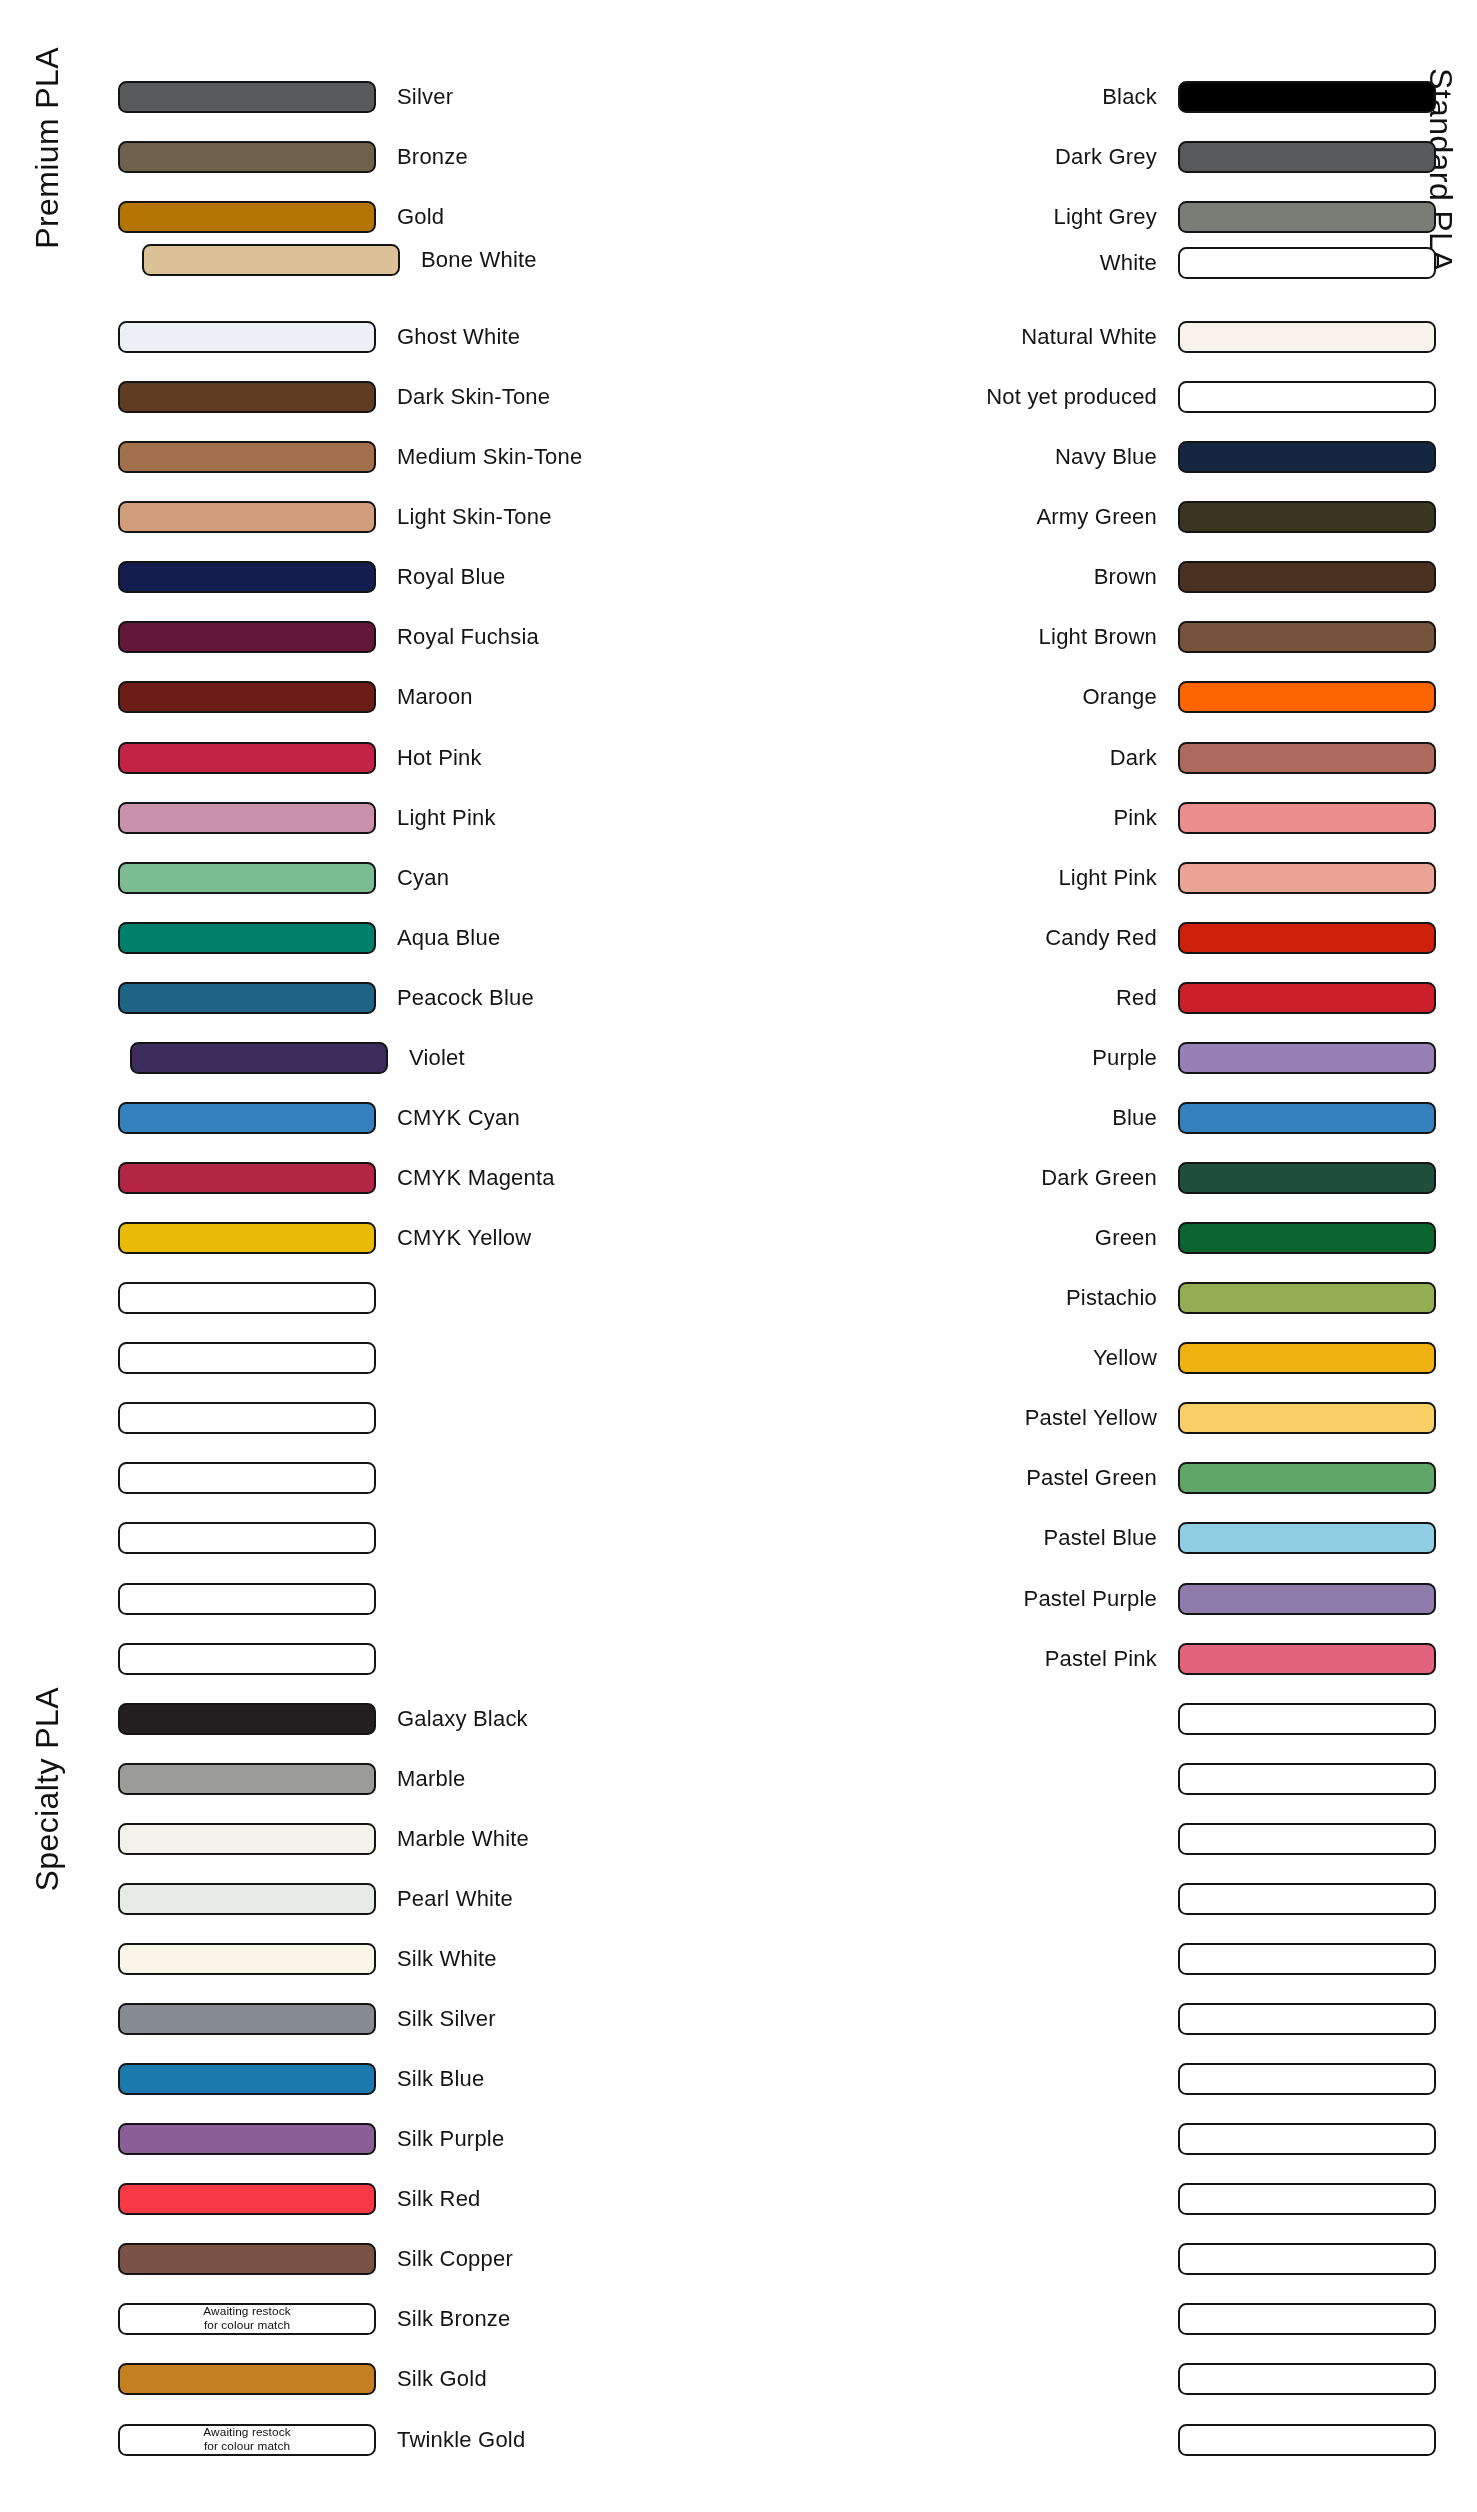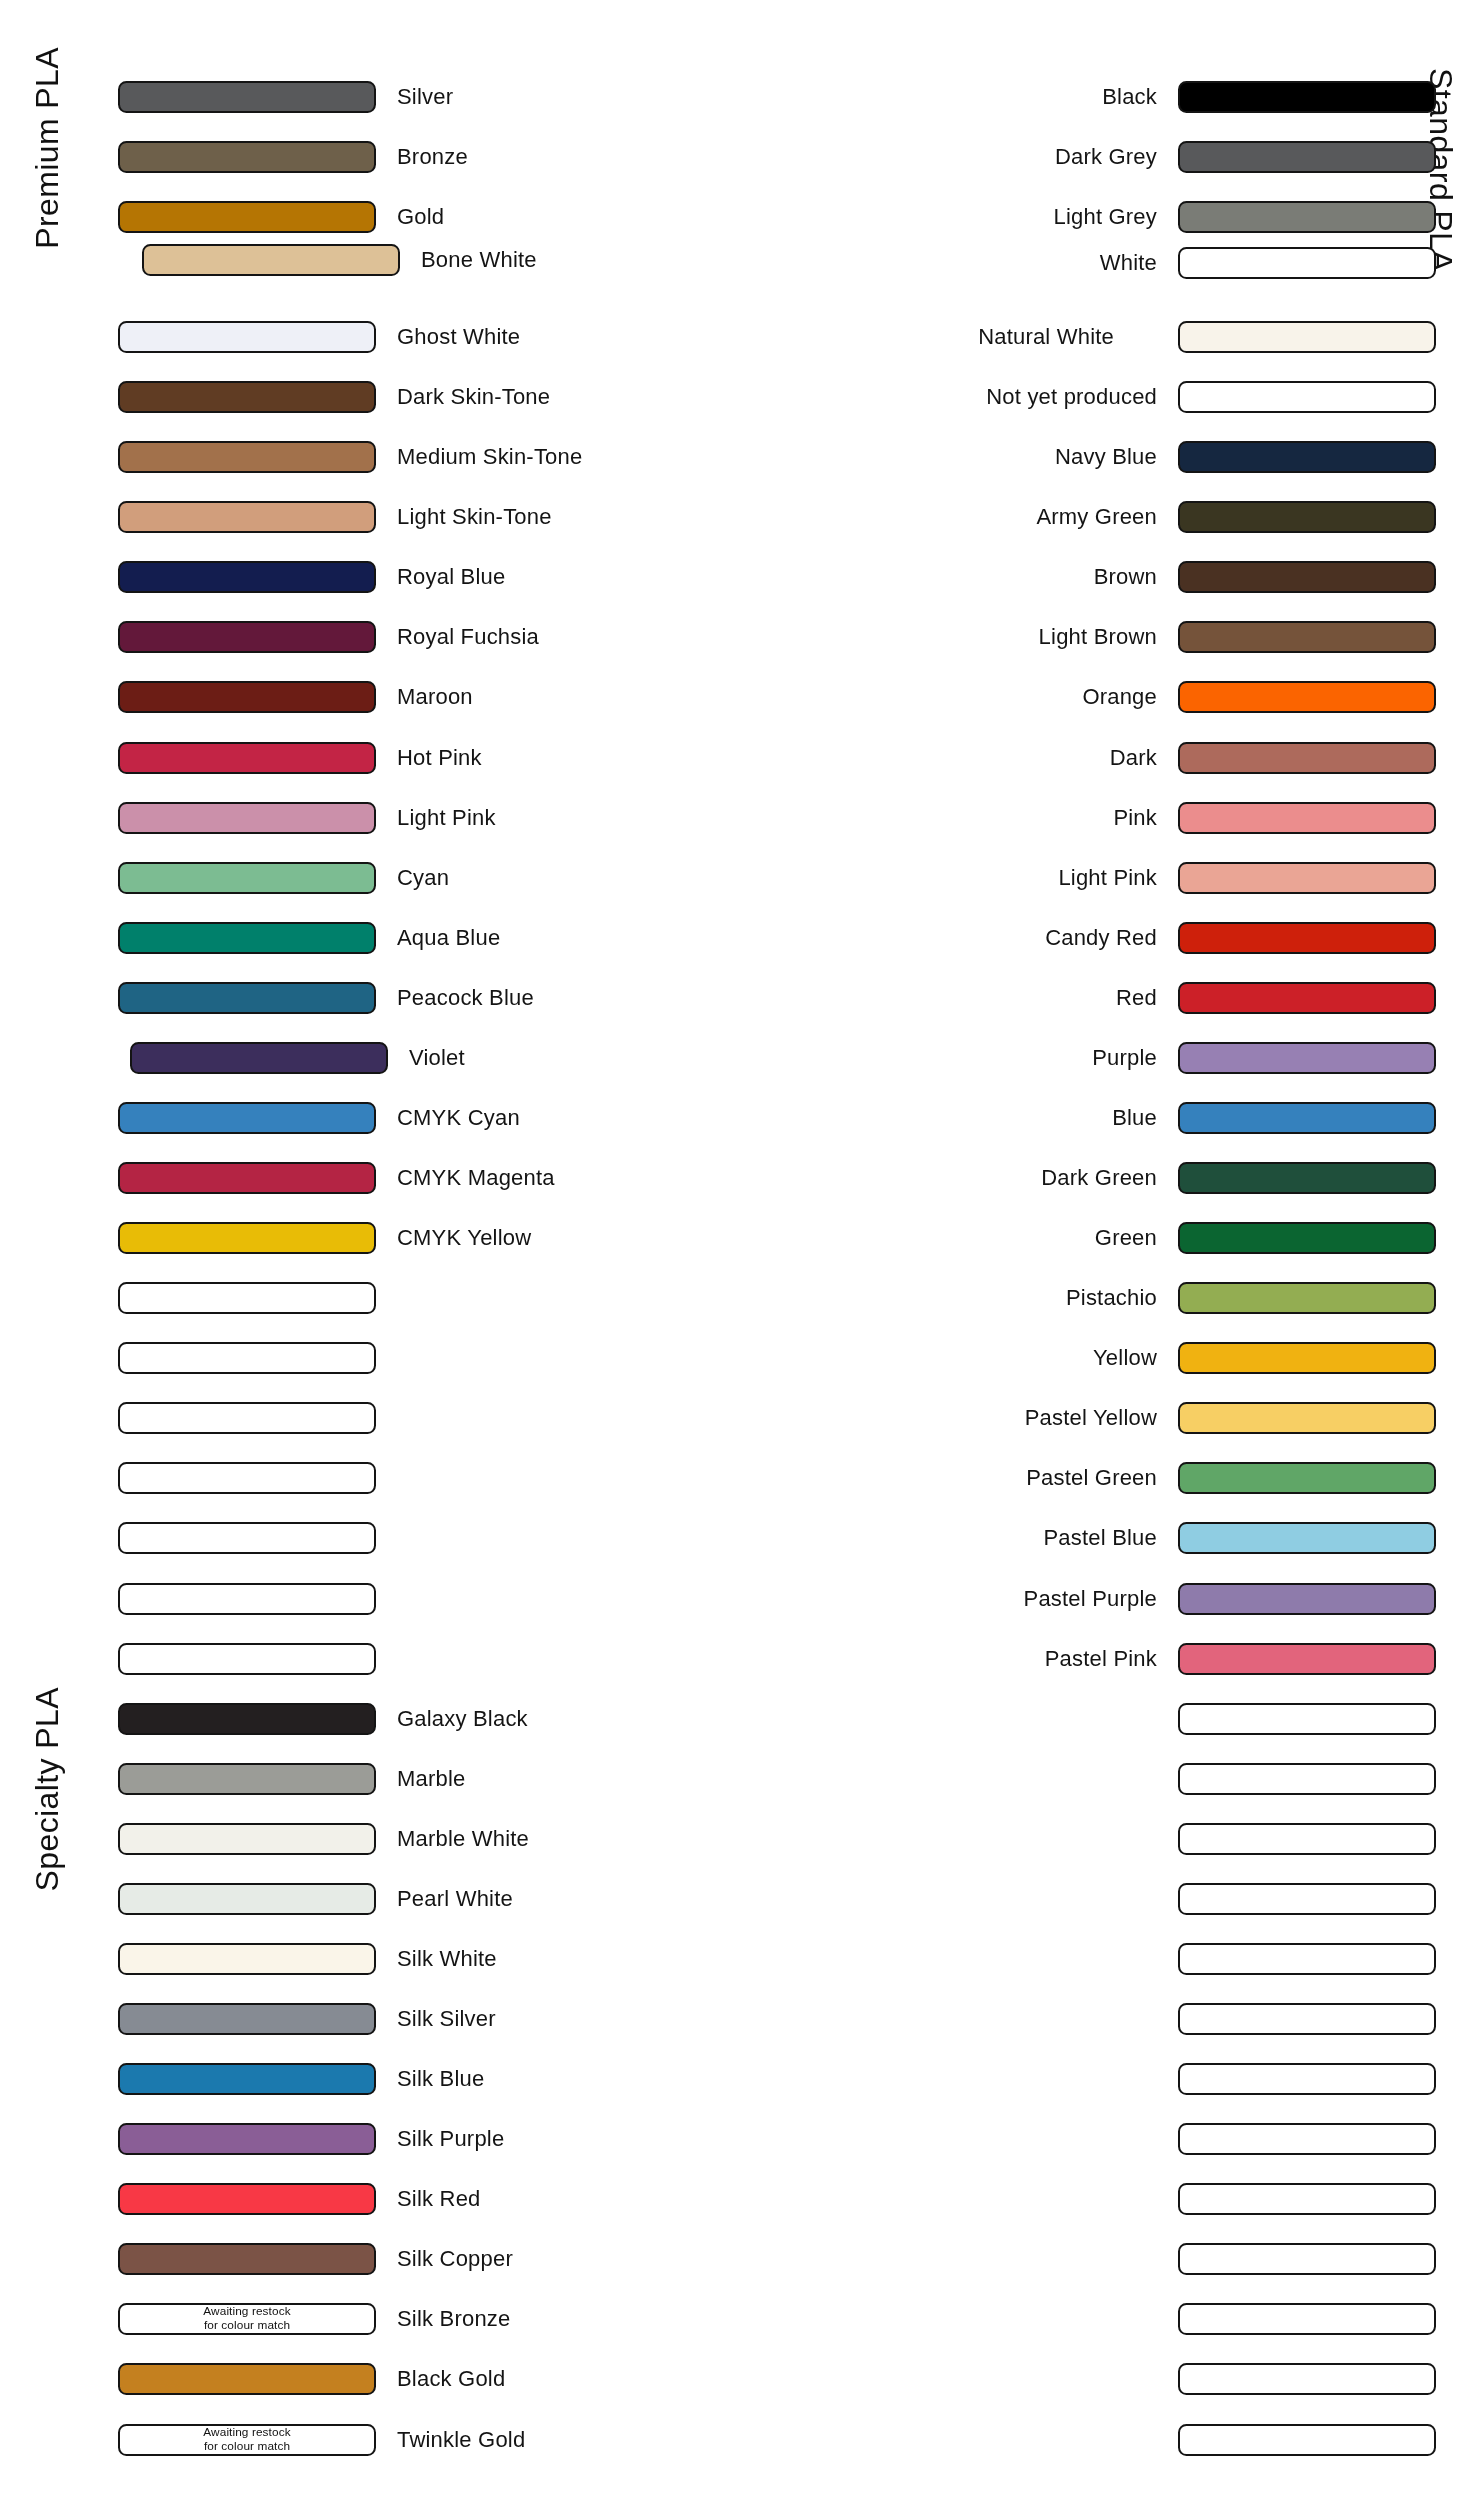--- a/index.html
+++ b/index.html
@@ -257,21 +257,21 @@
       </div>
       <div class="row left" style="top: 2302px;">
         <div class="swatch" style="background: rgb(255, 255, 255);">
           <span class="swatch-note">Awaiting restock</span>
           <span class="swatch-note">for colour match</span>
         </div>
         <div class="label">Silk Bronze</div>
       </div>
       <div class="row left" style="top: 2362px;">
         <div class="swatch" style="background: rgb(196, 128, 31);"></div>
-        <div class="label">Black Gold</div>
+        <div class="label">Silk Gold</div>
       </div>
       <div class="row left" style="top: 2423px;">
         <div class="swatch" style="background: rgb(255, 255, 255);">
           <span class="swatch-note">Awaiting restock</span>
           <span class="swatch-note">for colour match</span>
         </div>
         <div class="label">Twinkle Gold</div>
       </div>
     </div>
   <div class="column" id="right-column">
@@ -284,21 +284,21 @@
         <div class="label">Dark Grey</div>
       </div>
       <div class="row right" style="top: 200px;">
         <div class="swatch" style="background: rgb(122, 124, 118);"></div>
         <div class="label">Light Grey</div>
       </div>
       <div class="row right" style="top: 246px;">
         <div class="swatch" style="background: rgb(255, 255, 255);"></div>
         <div class="label">White</div>
       </div>
-      <div class="row right" style="top: 320px; gap: 43px;">
+      <div class="row right" style="top: 320px;">
         <div class="swatch" style="background: rgb(248, 243, 234);"></div>
         <div class="label">Natural White</div>
       </div>
       <div class="row right" style="top: 380px;">
         <div class="swatch" style="background: rgb(255, 255, 255);"></div>
         <div class="label">Not yet produced</div>
       </div>
       <div class="row right" style="top: 440px;">
         <div class="swatch" style="background: rgb(21, 39, 64);"></div>
         <div class="label">Navy Blue</div>

